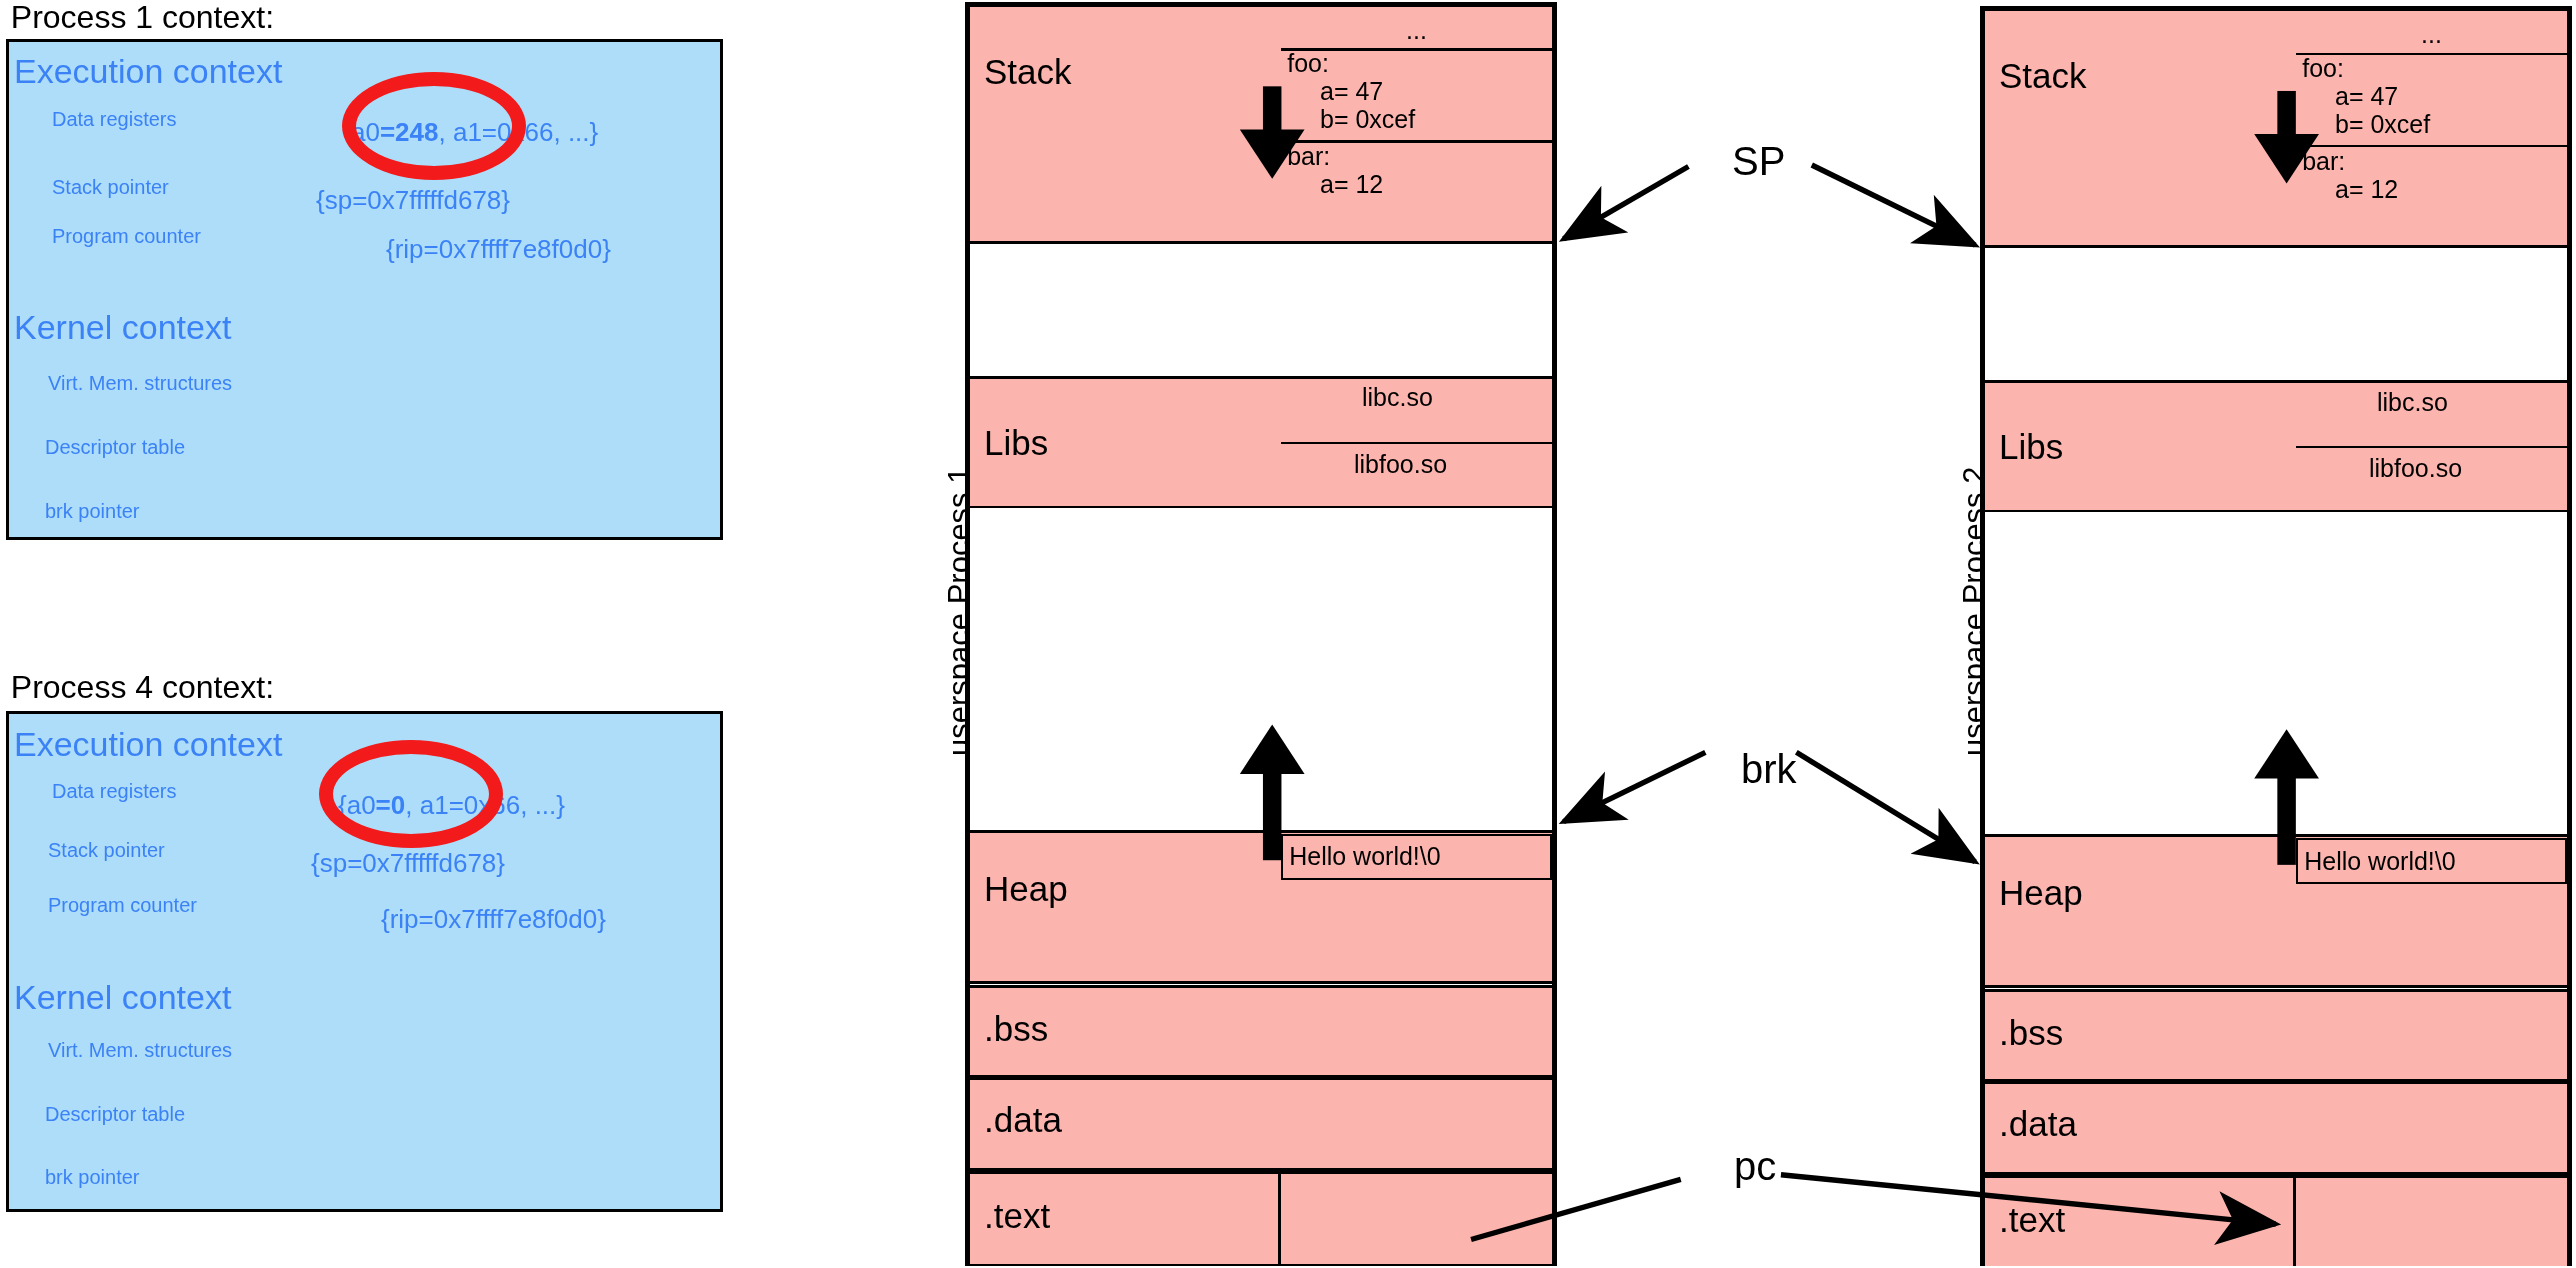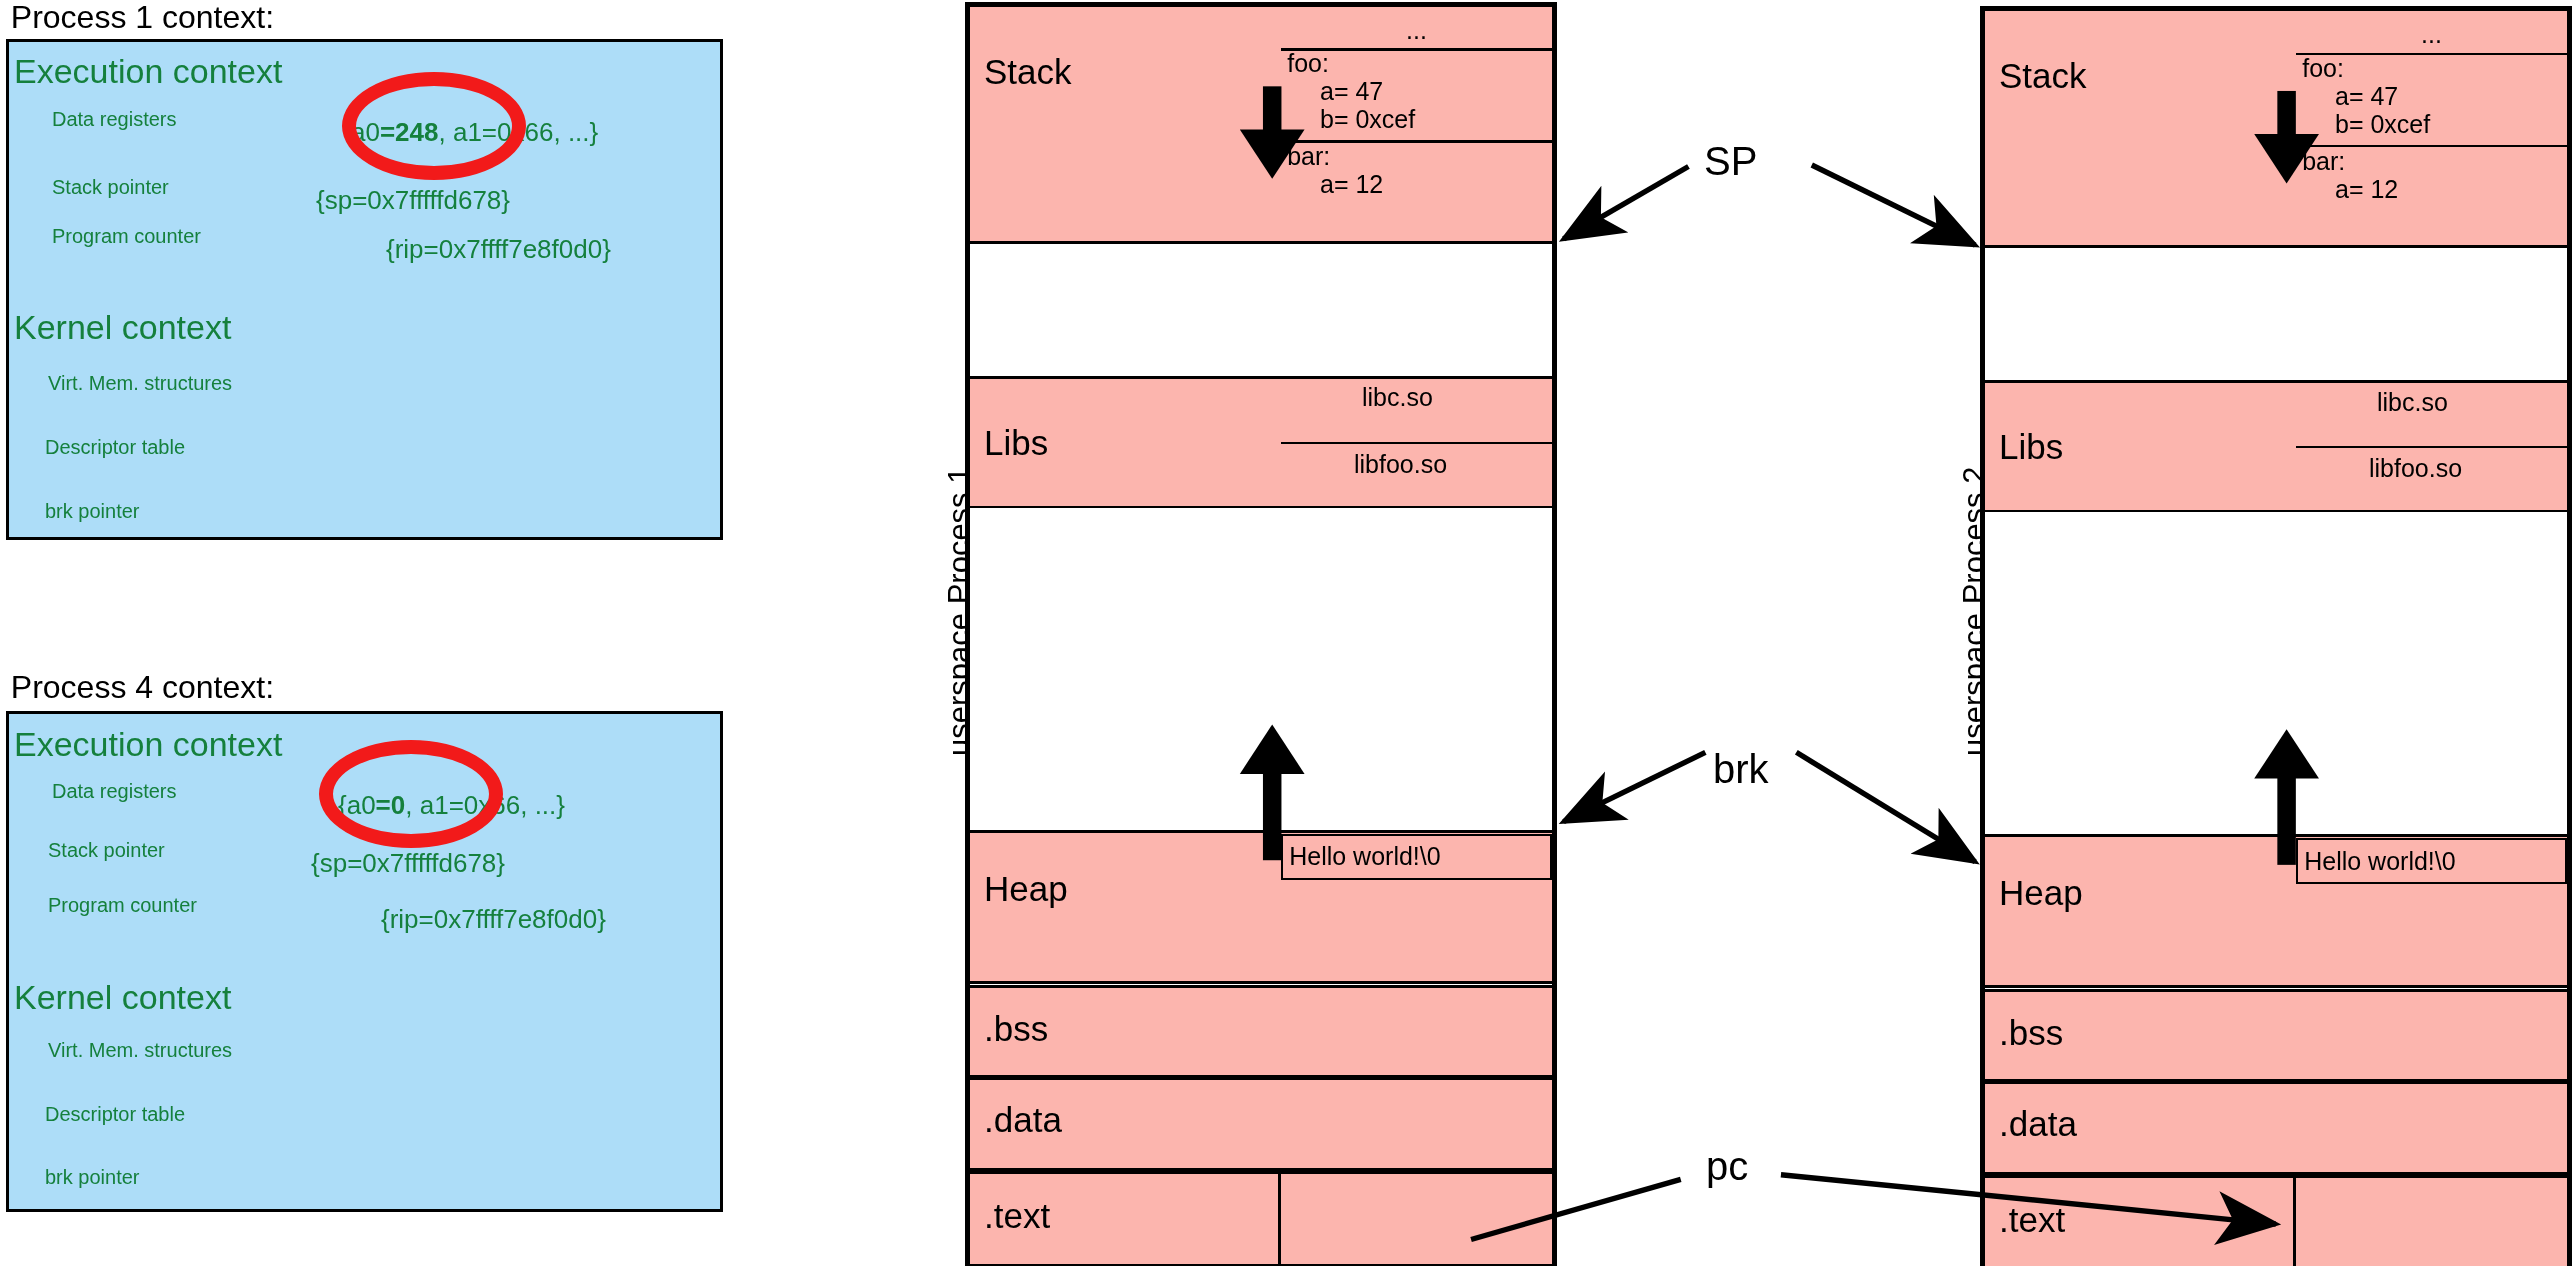--- a/index.html
+++ b/index.html
@@ -2,21 +2,21 @@
 <html style="font-size:12.3px"><head>
 <meta charset="utf-8">
 <style>
   html,body{margin:0;padding:0;background:#fff;}
   body{font-family:"Liberation Sans",sans-serif;}
   #page{position:relative;width:2576px;height:1268px;background:#ffffff;overflow:hidden;}
 
   
   .ctx-title{position:absolute;font-size:32px;color:#000;white-space:nowrap;font-weight:400;}
   .ctx-box{position:absolute;background:#ADDDF8;border:3.9px solid #000;box-sizing:border-box;}
-  .ctx-line{position:absolute;white-space:nowrap;color:#15803d;}
+  .ctx-line{position:absolute;white-space:nowrap;color:#3b82f6;}
   .ctx-head{font-size:34px;}
   .ctx-sub{font-size:20px;}
   .ctx-val{font-size:26px;}
   .bold{font-weight:bold;}
 
   
   .red-ellipse{position:absolute;border:14px solid #F21A1A;border-radius:50%;box-sizing:border-box;background:transparent;}
 
   
   .memmap{position:absolute;border:5.4px solid #000;box-sizing:border-box;background:#ffffff;}
@@ -34,21 +34,21 @@
 
   
   .vdiv{position:absolute;width:3.1px;background:#000;}
 
   
   .vlabel{position:absolute;font-size:31px;color:#000;white-space:nowrap;
           transform-origin:0 0;transform:rotate(-90deg);}
 
   
   .overlay{position:absolute;left:0;top:0;width:2576px;height:1268px;pointer-events:none;}
-  .conn-label{position:absolute;font-size:40px;color:#000;white-space:nowrap;}
+  .conn-label{position:absolute;font-size:40px;color:#000;white-space:nowrap;margin-left:28px;}
 </style>
 </head>
 <body>
 
 <div id="page">
 
   <div class="ctx-title" style="left:10.8px;top:-1.5px;">Process 1 context:</div>
 
   <div class="ctx-box" style="left:6.2px;top:39px;width:717px;height:501px;">
   </div>

